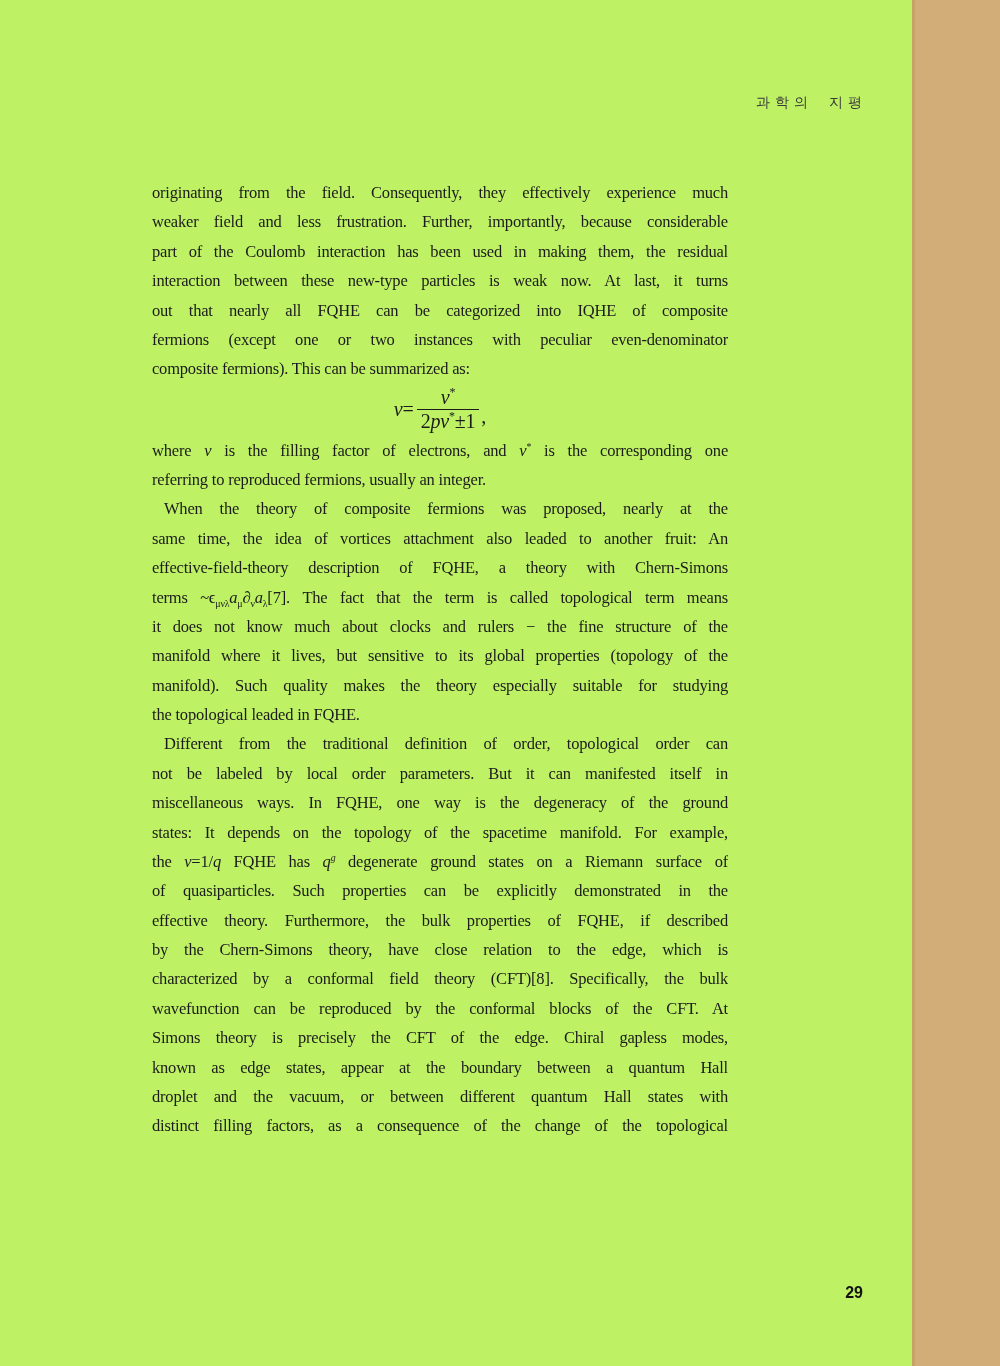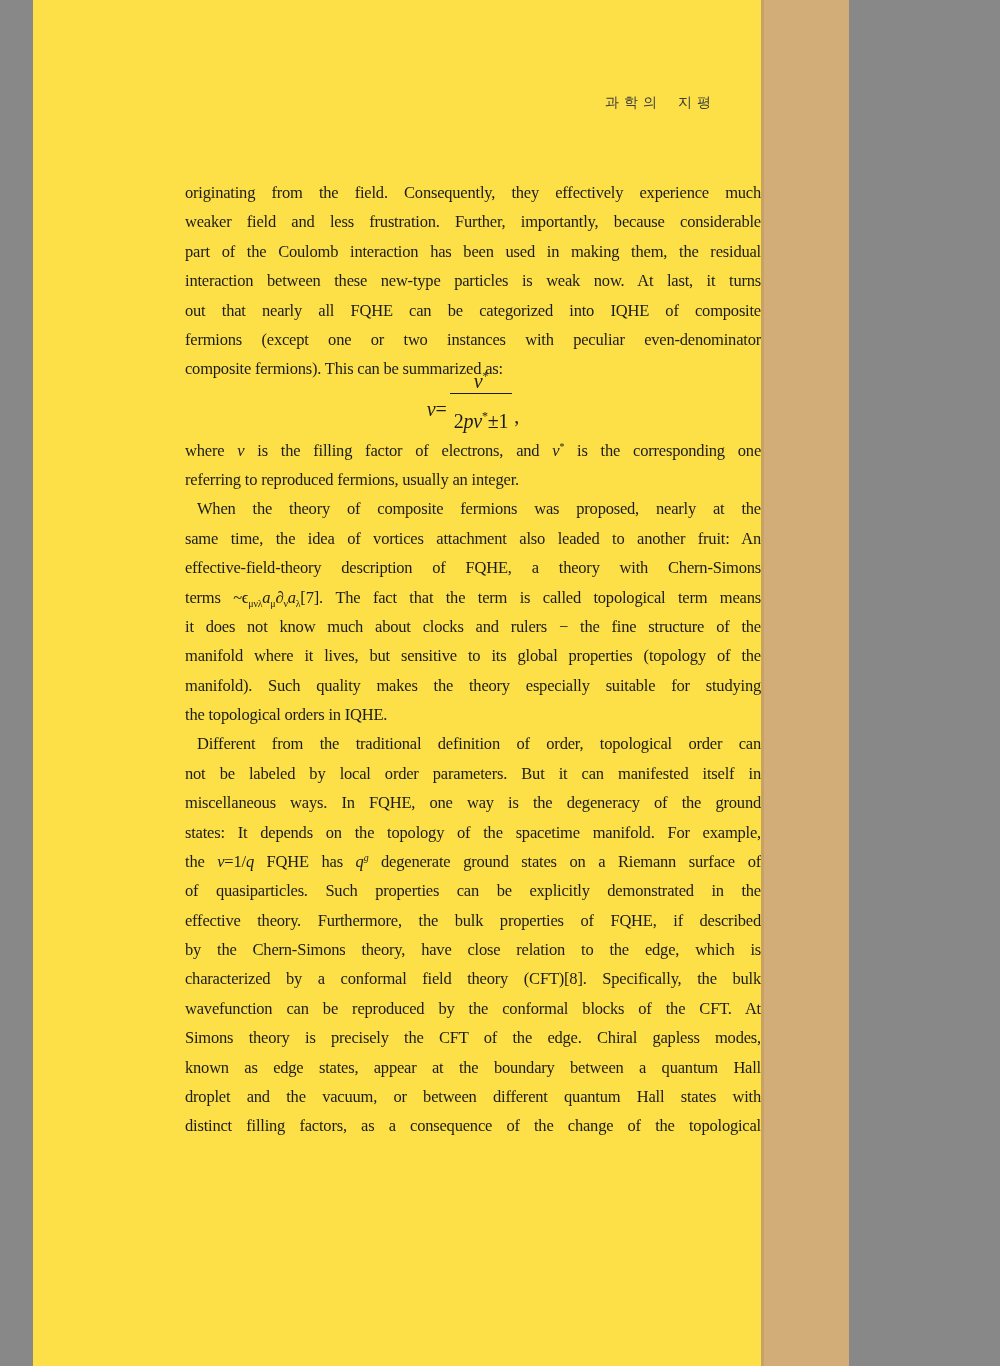--- a/index.html
+++ b/index.html
@@ -1,23 +1,22 @@
 <!DOCTYPE html>
 <html><head>
 <meta charset="utf-8">
 <style>
   html,body{margin:0;padding:0;}
   body{background:#888;}
   .page{
     position:relative;
-    width:816px;height:1366px;
-    background:#fde047;
+    width:1000px;height:1366px;
+    background:#bef264;
     overflow:hidden;
     font-family:"Liberation Serif", serif;
-    margin-left:33px;
   }
   .stripe{
     position:absolute;top:0;right:0;
     width:85px;height:1366px;
     background:#d3ad77;
     border-left:3px solid #c7a166;
   }
   .running-head{
     position:absolute;top:94px;right:133px;
     font-family:"Liberation Sans", sans-serif;
@@ -55,21 +54,21 @@
     color:#1b1b1b;
   }
   .formula .flhs{margin-right:3px;}
   .frac{
     display:inline-flex;
     flex-direction:column;
     align-items:center;
     text-align:center;
   }
   .frac .num{line-height:1.08;padding:0 2px;}
-  .frac .den{line-height:1.12;border-top:1.4px solid #1b1b1b;padding:16px 4px;}
+  .frac .den{line-height:1.12;border-top:1.4px solid #1b1b1b;padding:0 4px;}
   .fsuffix{align-self:center;margin-top:14px;margin-left:2px;}
   .page-number{
     position:absolute;top:1284px;left:778px;
     width:85px;text-align:right;
     font-family:"Liberation Sans", sans-serif;
     font-weight:bold;
     font-size:16px;
     color:#111;
   }
 </style>
@@ -97,21 +96,21 @@
       </div>
       <div class="line just">where <i>v</i> is the filling factor of electrons, and <i>v</i><sup>*</sup> is the corresponding one</div>
       <div class="line">referring to reproduced fermions, usually an integer.</div>
       <div class="line just indent">When the theory of composite fermions was proposed, nearly at the</div>
       <div class="line just">same time, the idea of vortices attachment also leaded to another fruit: An</div>
       <div class="line just">effective-field-theory description of FQHE, a theory with Chern-Simons</div>
       <div class="line just">terms ~ϵ<sub>μνλ</sub><i>a</i><sub>μ</sub>∂<sub>ν</sub><i>a</i><sub>λ</sub>[7]. The fact that the term is called topological term means</div>
       <div class="line just">it does not know much about clocks and rulers − the fine structure of the</div>
       <div class="line just">manifold where it lives, but sensitive to its global properties (topology of the</div>
       <div class="line just">manifold). Such quality makes the theory especially suitable for studying</div>
-      <div class="line">the topological orders in IQHE.</div>
+      <div class="line">the topological leaded in FQHE.</div>
       <div class="line just indent">Different from the traditional definition of order, topological order can</div>
       <div class="line just">not be labeled by local order parameters. But it can manifested itself in</div>
       <div class="line just">miscellaneous ways. In FQHE, one way is the degeneracy of the ground</div>
       <div class="line just">states: It depends on the topology of the spacetime manifold. For example,</div>
       <div class="line just">the <i>v</i>=1/<i>q</i> FQHE has <i>q</i><sup><i>g</i></sup> degenerate ground states on a Riemann surface of</div>
       <div class="line just">of quasiparticles. Such properties can be explicitly demonstrated in the</div>
       <div class="line just">effective theory. Furthermore, the bulk properties of FQHE, if described</div>
       <div class="line just">by the Chern-Simons theory, have close relation to the edge, which is</div>
       <div class="line just">characterized by a conformal field theory (CFT)[8]. Specifically, the bulk</div>
       <div class="line just">wavefunction can be reproduced by the conformal blocks of the CFT. At</div>

